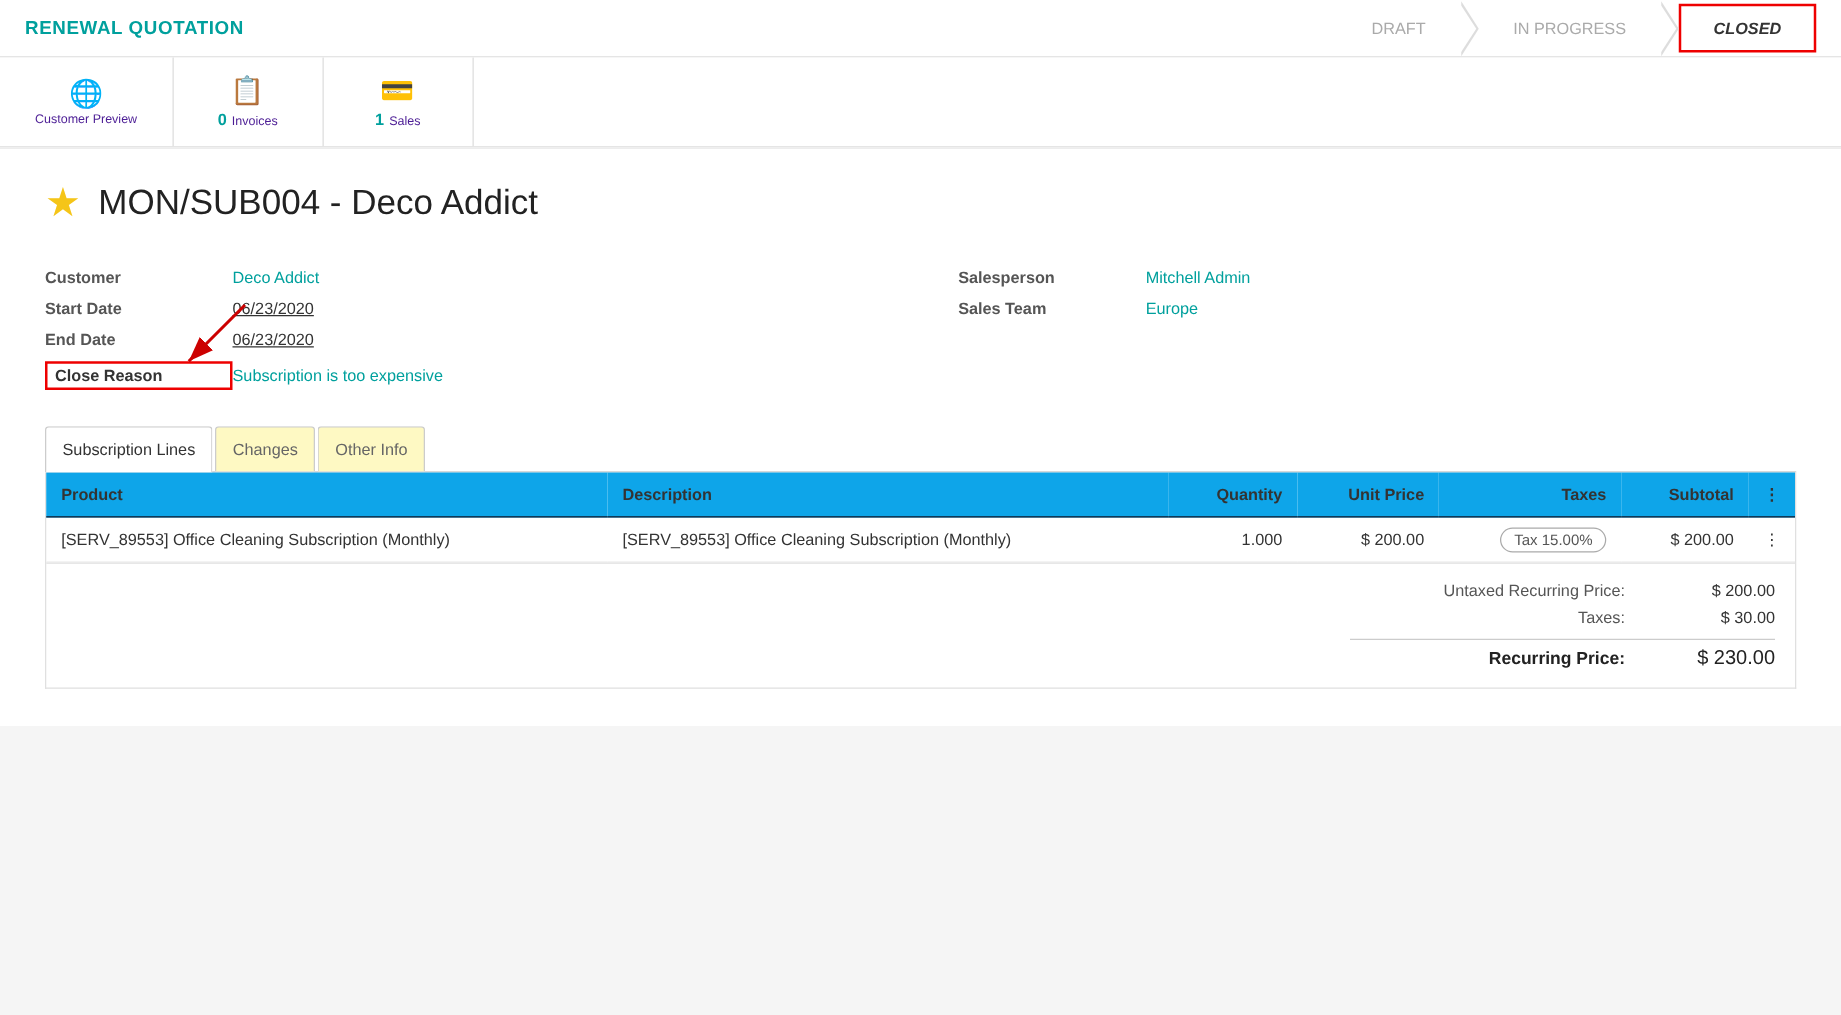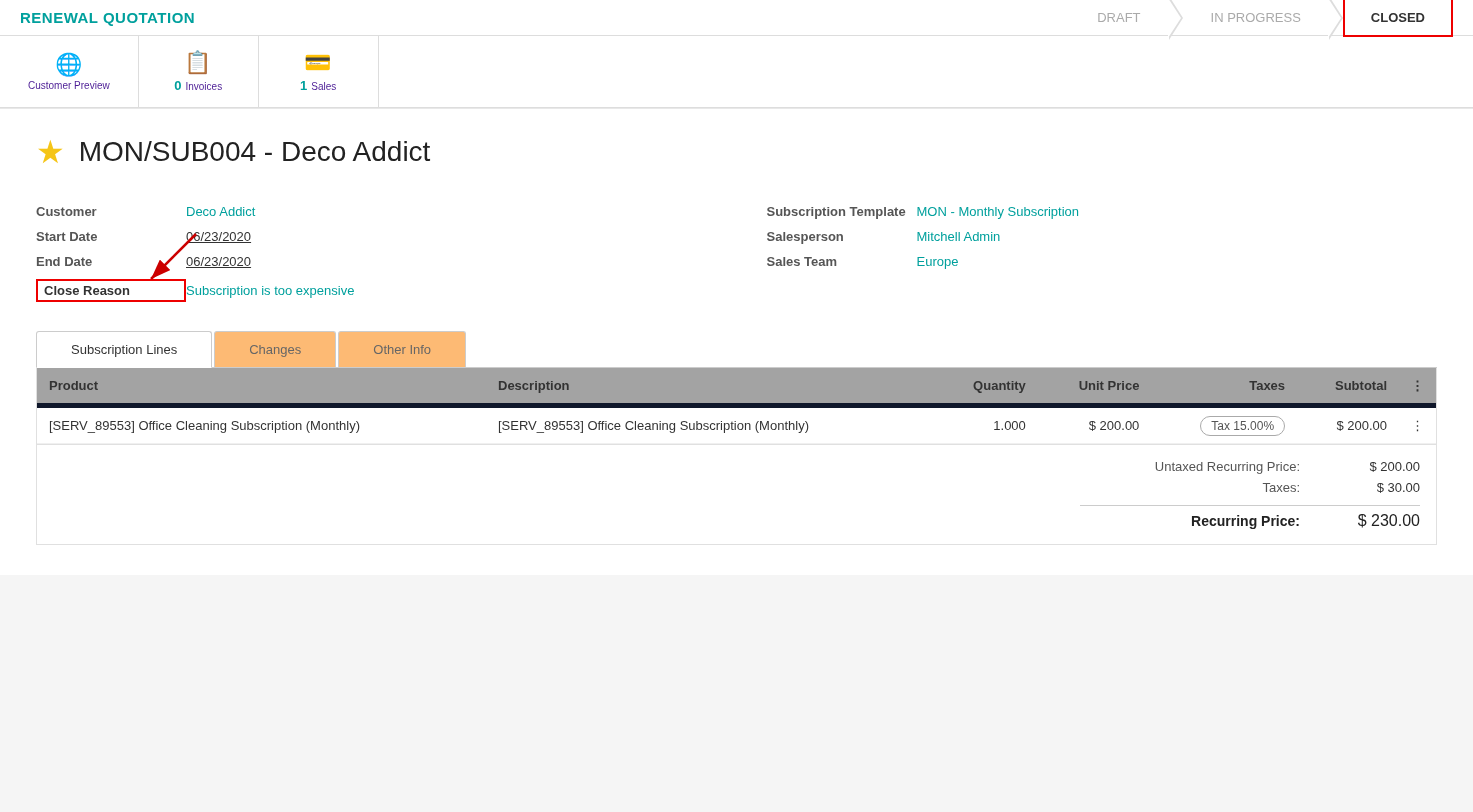--- a/index.html
+++ b/index.html
@@ -6,21 +6,21 @@
     body { font-family: 'Segoe UI', Arial, sans-serif; font-size: 14px; color: #333; background: #f5f5f5; }
 
     
     .top-bar {
       display: flex;
       align-items: center;
       justify-content: space-between;
       background: #fff;
       border-bottom: 1px solid #ddd;
       padding: 0 20px;
-      height: 36px;
+      height: 46px;
     }
     .top-bar-title {
       color: #00a09d;
       font-weight: 700;
       font-size: 15px;
       letter-spacing: 0.5px;
     }
     .status-bar {
       display: flex;
       align-items: center;
@@ -33,20 +33,21 @@
       position: relative;
       display: flex;
       align-items: center;
       gap: 6px;
     }
     .status-item.active {
       color: #333;
       font-weight: 600;
       border: 2px solid #e00;
       padding: 10px 26px;
+      font-style: italic;
     }
     .status-arrow {
       width: 0;
       height: 0;
       border-top: 22px solid transparent;
       border-bottom: 22px solid transparent;
       border-left: 14px solid #ddd;
       position: absolute;
       right: -14px;
       top: 50%;
@@ -151,56 +152,56 @@
     }
 
     
     .tabs {
       display: flex;
       border-bottom: 1px solid #ccc;
       margin-bottom: 0;
       margin-top: 10px;
     }
     .tab {
-      padding: 10px 34px;
+      padding: 10px 13px;
       border: 1px solid #ccc;
       border-bottom: none;
       margin-right: 2px;
       cursor: pointer;
       background: #fff;
       font-size: 13px;
       color: #333;
       border-radius: 3px 3px 0 0;
     }
     .tab.active {
       border-bottom: 1px solid #fff;
       font-weight: 500;
       background: #fff;
       margin-bottom: -1px;
       z-index: 1;
       position: relative;
     }
     .tab:not(.active) {
-      background: #fdba74;
+      background: #fef9c3;
       color: #666;
     }
 
     
     .table-section {
       margin-top: 0;
       border: 1px solid #e0e0e0;
       border-top: none;
     }
     .data-table {
       width: 100%;
       border-collapse: collapse;
     }
     .data-table thead tr {
-      background: #a3a3a3;
-      border-bottom: 5px solid #0f172a;
+      background: #0ea5e9;
+      border-bottom: 1px solid #0f172a;
     }
     .data-table thead th {
       padding: 10px 12px;
       text-align: left;
       font-weight: 700;
       font-size: 13px;
       color: #333;
     }
     .data-table thead th.right { text-align: right; }
     .data-table tbody tr td {
@@ -338,24 +339,20 @@
               <polygon points="0 0, 8 3, 0 6" fill="#cc0000"></polygon>
             </marker>
           </defs>
           <path d="M 100,10 Q 80,30 55,55" stroke="#cc0000" stroke-width="2.5" fill="none" marker-end="url(#arrowhead)"></path>
         </svg>
         <a class="field-value link">Subscription is too expensive</a>
       </div>
     </div>
 
     <div>
-      <div class="form-row">
-        <span class="field-label">Subscription Template</span>
-        <a class="field-value link">MON - Monthly Subscription</a>
-      </div>
       <div class="form-row">
         <span class="field-label">Salesperson</span>
         <a class="field-value link">Mitchell Admin</a>
       </div>
       <div class="form-row">
         <span class="field-label">Sales Team</span>
         <a class="field-value link">Europe</a>
       </div>
     </div>
   </div>

